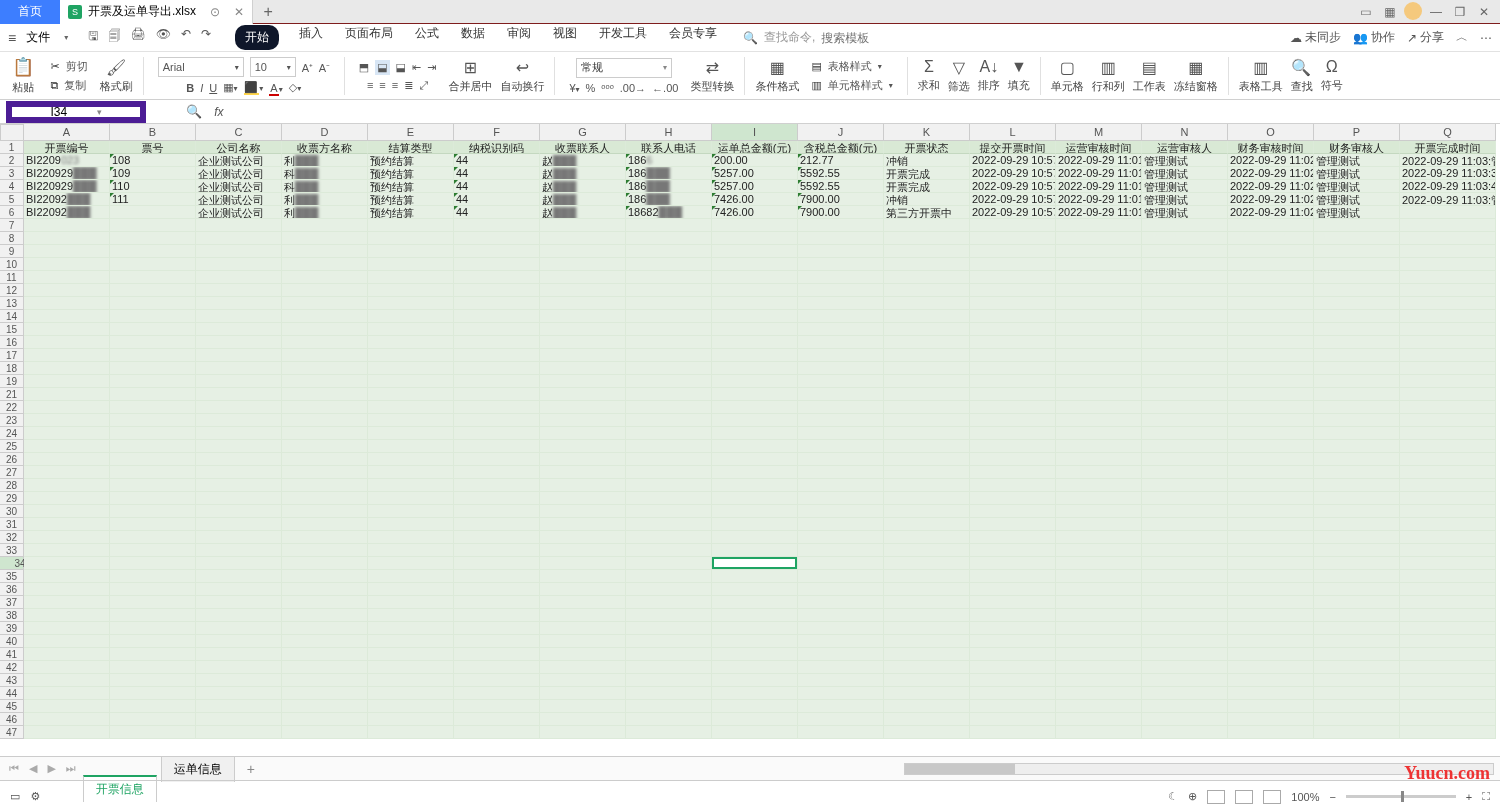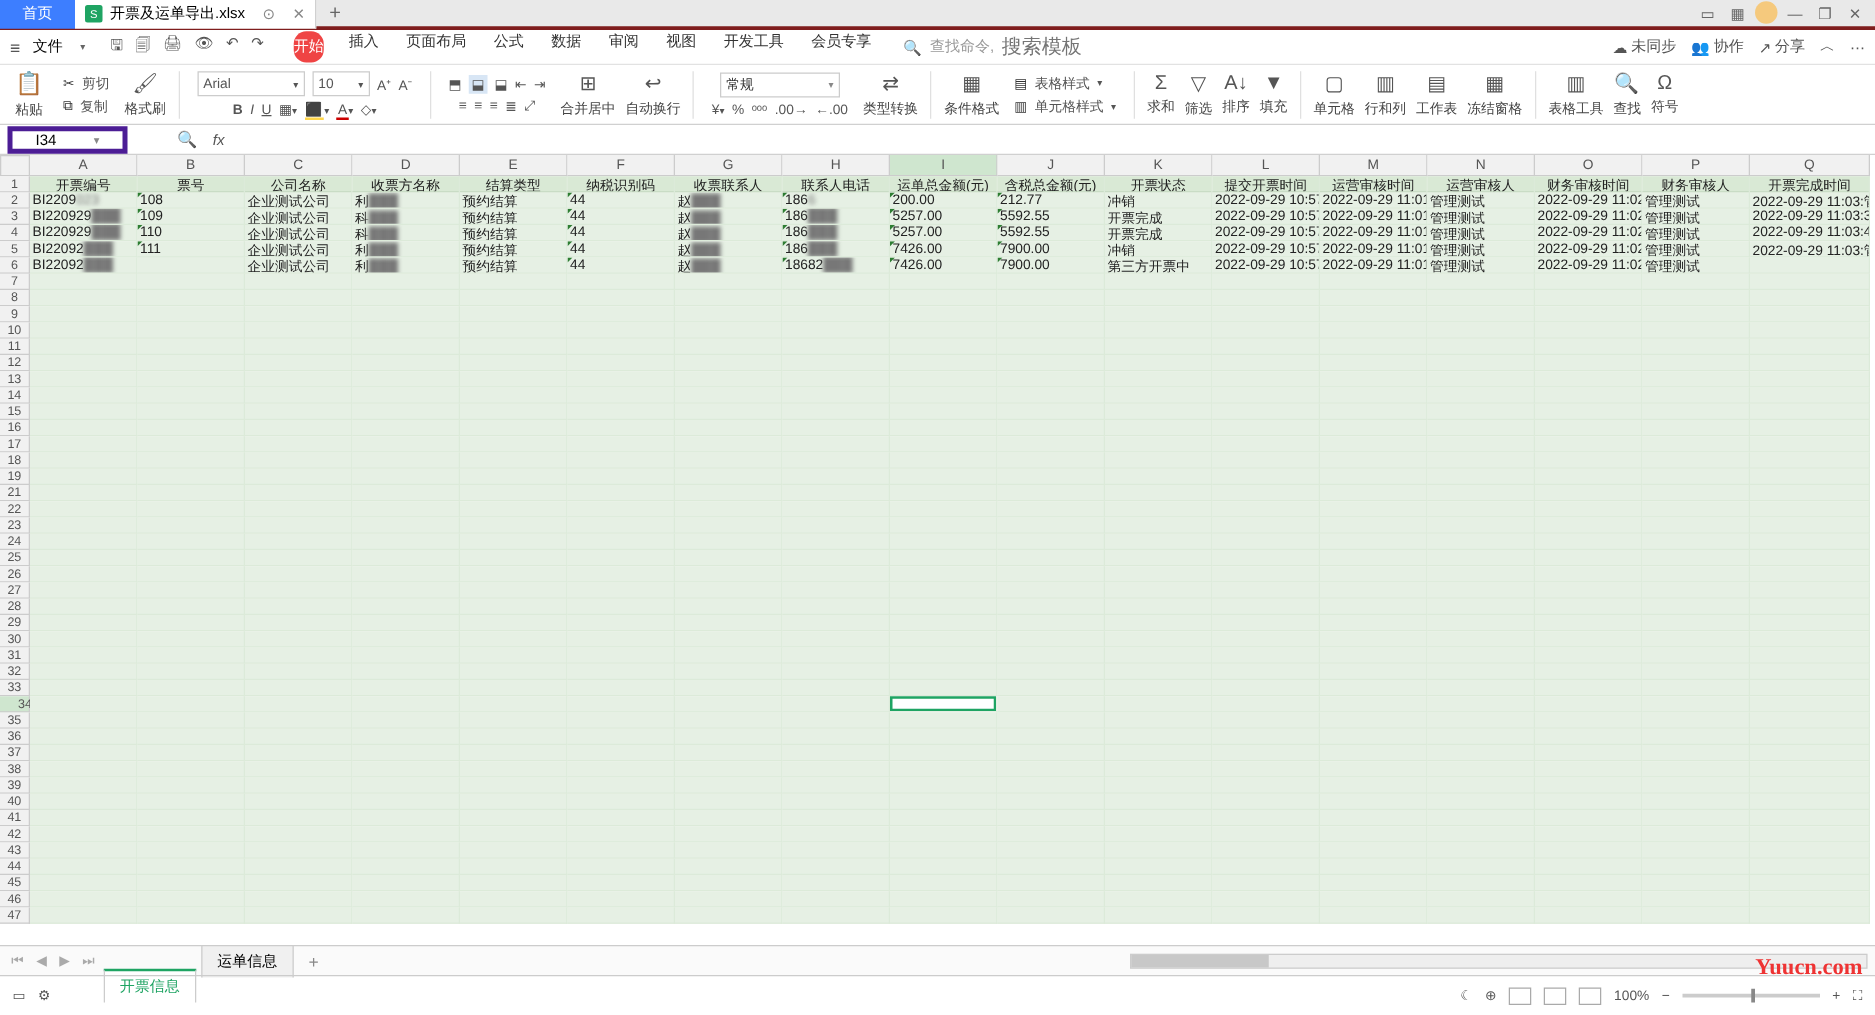--- a/index.html
+++ b/index.html
@@ -1,42 +1,42 @@
 <!DOCTYPE html>
 <html><head>
 <meta charset="utf-8">
 <style>
 * { margin:0; padding:0; box-sizing:border-box; font-family:"Microsoft YaHei",Arial,sans-serif; }
 body { width:1500px; height:812px; background:#fff; overflow:hidden; position:relative; font-size:12px; }
 
 
-.tabbar { height:24px; background:#e9e9e9; display:flex; align-items:center; border-bottom:3px solid #7f1d1d; }
+.tabbar { height:24px; background:#e9e9e9; display:flex; align-items:center; border-bottom:1px solid #7f1d1d; }
 .tab-home { width:60px; height:24px; background:#3d7eff; color:#fff; display:flex; align-items:center; justify-content:center; font-size:12px; }
 .tab-file { height:24px; background:#fff; display:flex; align-items:center; padding:0 8px; gap:6px; border-right:1px solid #d0d0d0; }
 .tab-file .xls-icon { width:14px; height:14px; background:#1fa463; border-radius:2px; color:#fff; font-size:9px; display:flex; align-items:center; justify-content:center; }
 .tab-file .close { color:#888; margin-left:8px; }
 .tab-file .pin { color:#888; margin-left:8px; }
 .tab-plus { width:30px; text-align:center; color:#666; font-size:16px; }
 .winctrl { margin-left:auto; display:flex; gap:4px; padding-right:6px; }
 .winctrl span { width:20px; height:20px; display:flex; align-items:center; justify-content:center; color:#666; font-size:12px; }
 .winctrl .ava { width:18px; height:18px; background:#f5c97d; border-radius:50%; }
 
 
 .menubar { height:28px; display:flex; align-items:center; padding:0 8px; gap:4px; border-bottom:1px solid #e2e2e2; }
 .menubar .left { display:flex; align-items:center; gap:10px; }
 .menu-icon { color:#555; font-size:14px; }
 .file-btn { display:flex; align-items:center; gap:14px; font-size:12px; }
 .file-btn .drop { font-size:8px; color:#666; }
 .qat { display:flex; gap:10px; margin-left:10px; }
 .qat span { color:#555; }
 .menu-tabs { display:flex; gap:18px; margin-left:14px; }
 .menu-tabs .mtab { font-size:12px; color:#333; padding:0 2px; }
-.menu-tabs .mtab.active { background:#ef4444; color:#fff; border-radius:10px; padding:4px 0; }
+.menu-tabs .mtab.active { background:#0f172a; color:#fff; border-radius:10px; padding:4px 10px; }
 .search-area { display:flex; align-items:center; gap:6px; margin-left:14px; color:#999; }
-.search-area input { border:none; font-size:16px; width:80px; outline:none; background:transparent; }
+.search-area input { border:none; font-size:12px; width:80px; outline:none; background:transparent; }
 .right-links { margin-left:auto; display:flex; gap:12px; align-items:center; color:#555; }
 .right-links span { display:flex; align-items:center; gap:3px; }
 
 
 .ribbon { height:48px; border-bottom:1px solid #d0d0d0; display:flex; align-items:center; padding:0 8px; gap:8px; font-size:11px; color:#333; }
 .rgroup { display:flex; flex-direction:column; align-items:center; gap:2px; padding:0 4px; }
 .vsep { width:1px; height:38px; background:#e0e0e0; margin:0 2px; }
 .mini { display:flex; gap:6px; align-items:center; }
 .mini span { color:#555; }
 .lbl { font-size:11px; color:#444; }
@@ -44,21 +44,21 @@
 .rbtn .ico { font-size:16px; color:#555; }
 .fontbox { border:1px solid #ccc; height:20px; width:86px; padding:0 4px; font-size:11px; display:flex; align-items:center; justify-content:space-between; }
 .sizebox { border:1px solid #ccc; height:20px; width:46px; padding:0 4px; font-size:11px; display:flex; align-items:center; justify-content:space-between; }
 .fmtbox { border:1px solid #ccc; height:20px; width:96px; padding:0 4px; font-size:11px; display:flex; align-items:center; justify-content:space-between; }
 .dd { font-size:8px; color:#888; }
 .underA { border-bottom:2px solid #c00; padding:0 1px; }
 .bucket { border-bottom:2px solid #ffd54a; padding:0 1px; }
 
 
 .fx-row { height:24px; border-bottom:1px solid #d0d0d0; display:flex; align-items:center; }
-.namebox { width:96px; height:22px; border:4px solid #4c1d95; margin-left:6px; display:flex; align-items:center; justify-content:center; gap:30px; font-size:12px; }
+.namebox { width:140px; height:22px; border:6px solid #4c1d95; margin-left:6px; display:flex; align-items:center; justify-content:center; gap:30px; font-size:12px; }
 .namebox .dd2 { font-size:9px; color:#888; }
 .fx-ico { margin-left:40px; color:#777; font-size:13px; }
 .fx-lbl { margin-left:12px; font-style:italic; color:#555; }
 
 
 .grid-wrap { position:relative; height:616px; overflow:hidden; background:#fff; }
 .colheads { display:flex; height:17px; }
 .corner { width:24px; height:17px; border:1px solid #ccc; background:#f1f1f1; flex:none; }
 .ch { height:17px; border-right:1px solid #ccc; border-bottom:1px solid #ccc; background:#f1f1f1; font-size:11px; color:#555; display:flex; align-items:center; justify-content:center; flex:none; }
 .ch.sel { background:#cfe6cf; }

